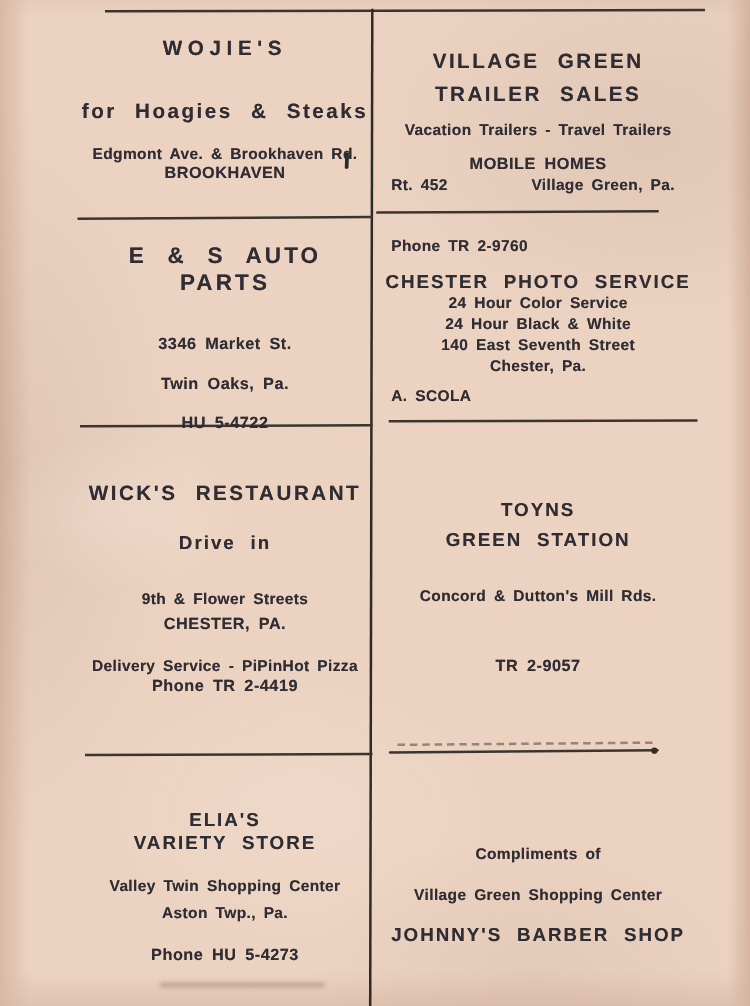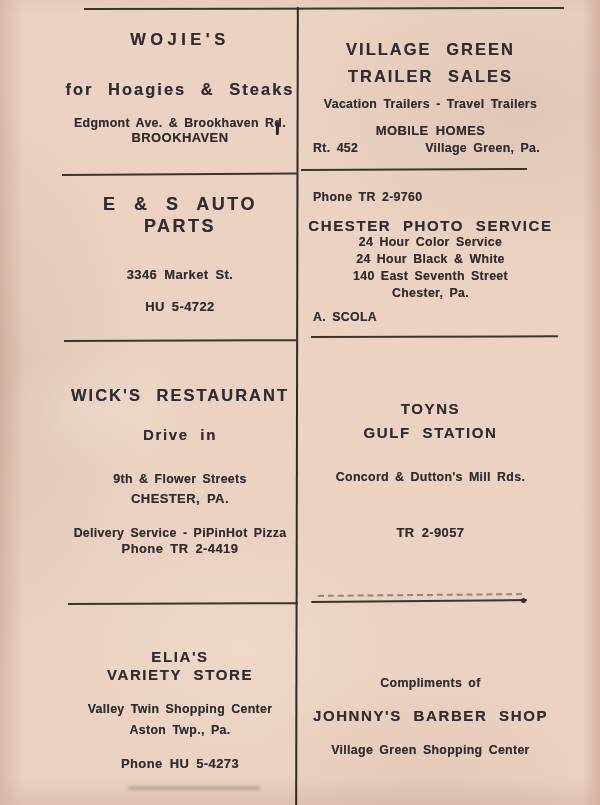--- a/index.html
+++ b/index.html
@@ -96,20 +96,21 @@
     <div class="ln t-sm mt12">MOBILE HOMES</div>
     <div class="ln t-xs mt2 route-row">
       <span>Rt. 452</span>
       <span>Village Green, Pa.</span>
     </div>
   </div>
 
   <div class="ad ad-esauto">
     <div class="ln t-xl">E &amp; S AUTO PARTS</div>
     <div class="ln t-sm mt30">3346 Market St.</div>
+    <div class="ln t-sm mt16">Twin Oaks, Pa.</div>
     <div class="ln t-sm mt16">HU 5-4722</div>
   </div>
 
   <div class="ad ad-chester">
     <div class="ln t-xs left pad-left">Phone TR 2-9760</div>
     <div class="ln t-md mt12">CHESTER PHOTO SERVICE</div>
     <div class="ln t-xs mt14">24 Hour Color Service</div>
     <div class="ln t-xs mt2">24 Hour Black &amp; White</div>
     <div class="ln t-xs mt2">140 East Seventh Street</div>
     <div class="ln t-xs mt2">Chester, Pa.</div>
@@ -120,32 +121,32 @@
     <div class="ln t-lg">WICK'S RESTAURANT</div>
     <div class="ln t-md mt20">Drive in</div>
     <div class="ln t-xs mt28">9th &amp; Flower Streets</div>
     <div class="ln t-sm mt4">CHESTER, PA.</div>
     <div class="ln t-xs mt20">Delivery Service - PiPinHot Pizza</div>
     <div class="ln t-sm mt14">Phone TR 2-4419</div>
   </div>
 
   <div class="ad ad-toyns">
     <div class="ln t-md">TOYNS</div>
-    <div class="ln t-md mt6">GULF STATION</div>
+    <div class="ln t-md mt6">GREEN STATION</div>
     <div class="ln t-xs mt28">Concord &amp; Dutton's Mill Rds.</div>
     <div class="ln t-sm mt40">TR 2-9057</div>
   </div>
 
   <div class="ad ad-elias">
     <div class="ln t-md">ELIA'S</div>
     <div class="ln t-md mt14">VARIETY STORE</div>
     <div class="ln t-xs mt18">Valley Twin Shopping Center</div>
     <div class="ln t-xs mt6">Aston Twp., Pa.</div>
     <div class="ln t-sm mt18">Phone HU 5-4273</div>
   </div>
 
   <div class="ad ad-johnnys">
     <div class="ln t-xs">Compliments of</div>
+    <div class="ln t-xs mt18">Village Green Shopping Center</div>
     <div class="ln t-md mt16">JOHNNY'S BARBER SHOP</div>
-    <div class="ln t-xs mt18">Village Green Shopping Center</div>
   </div>
 
 </div>
 
 </body></html>

